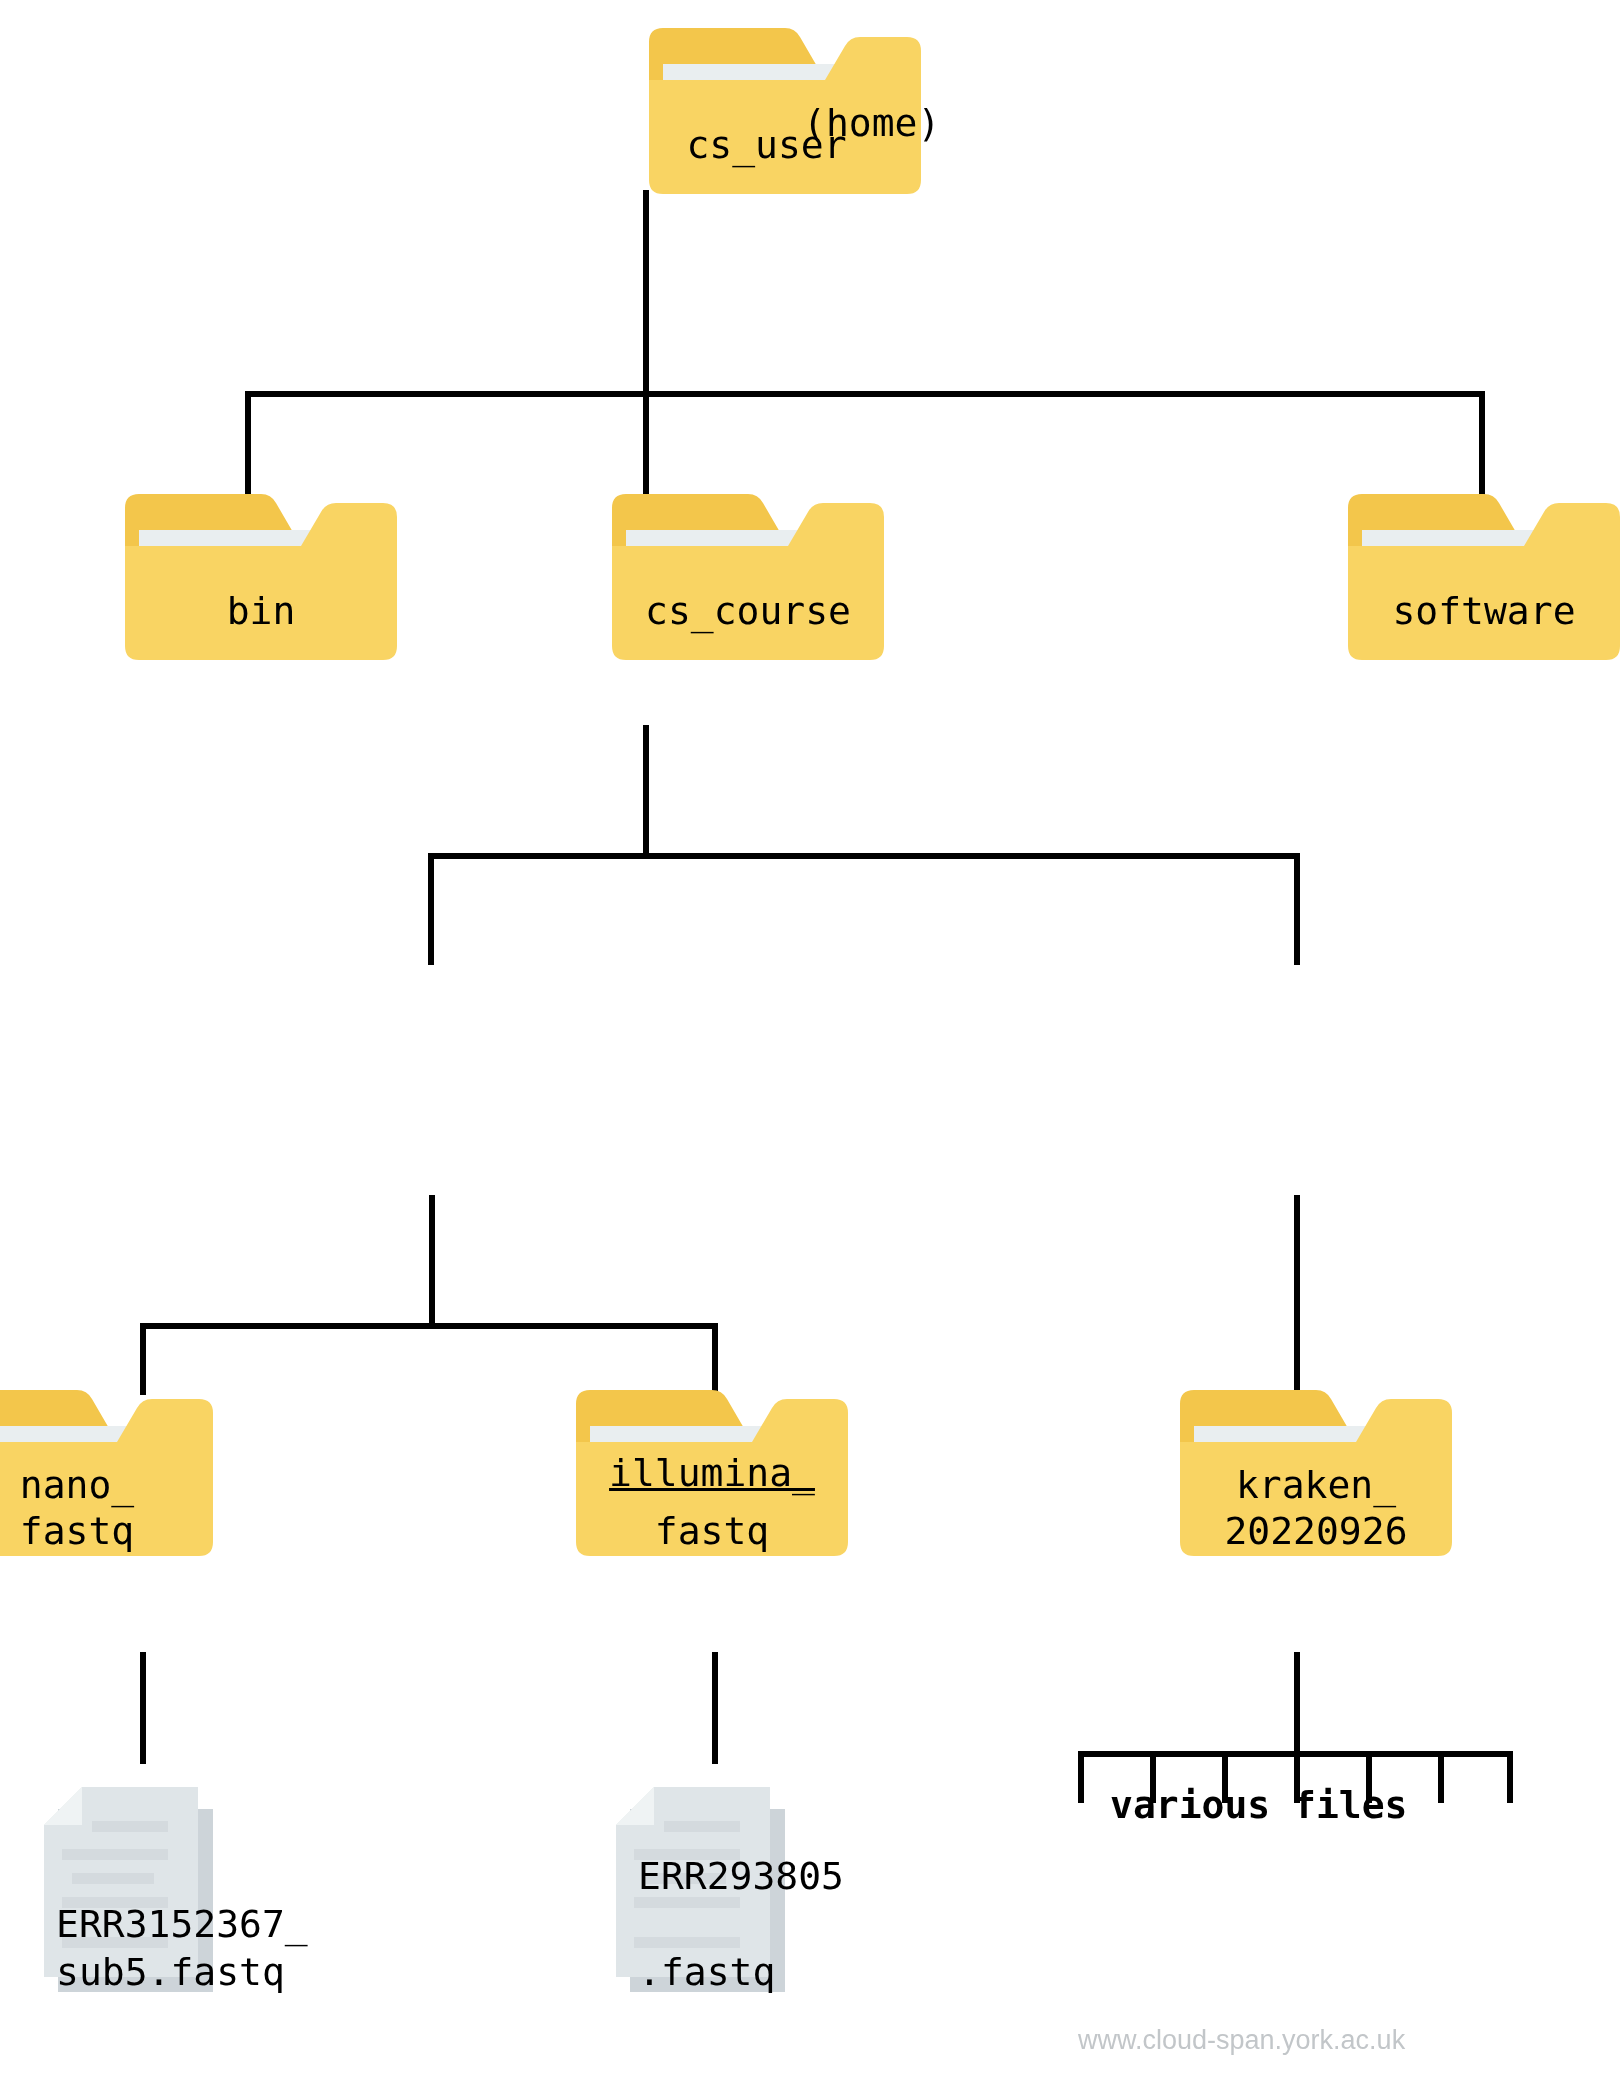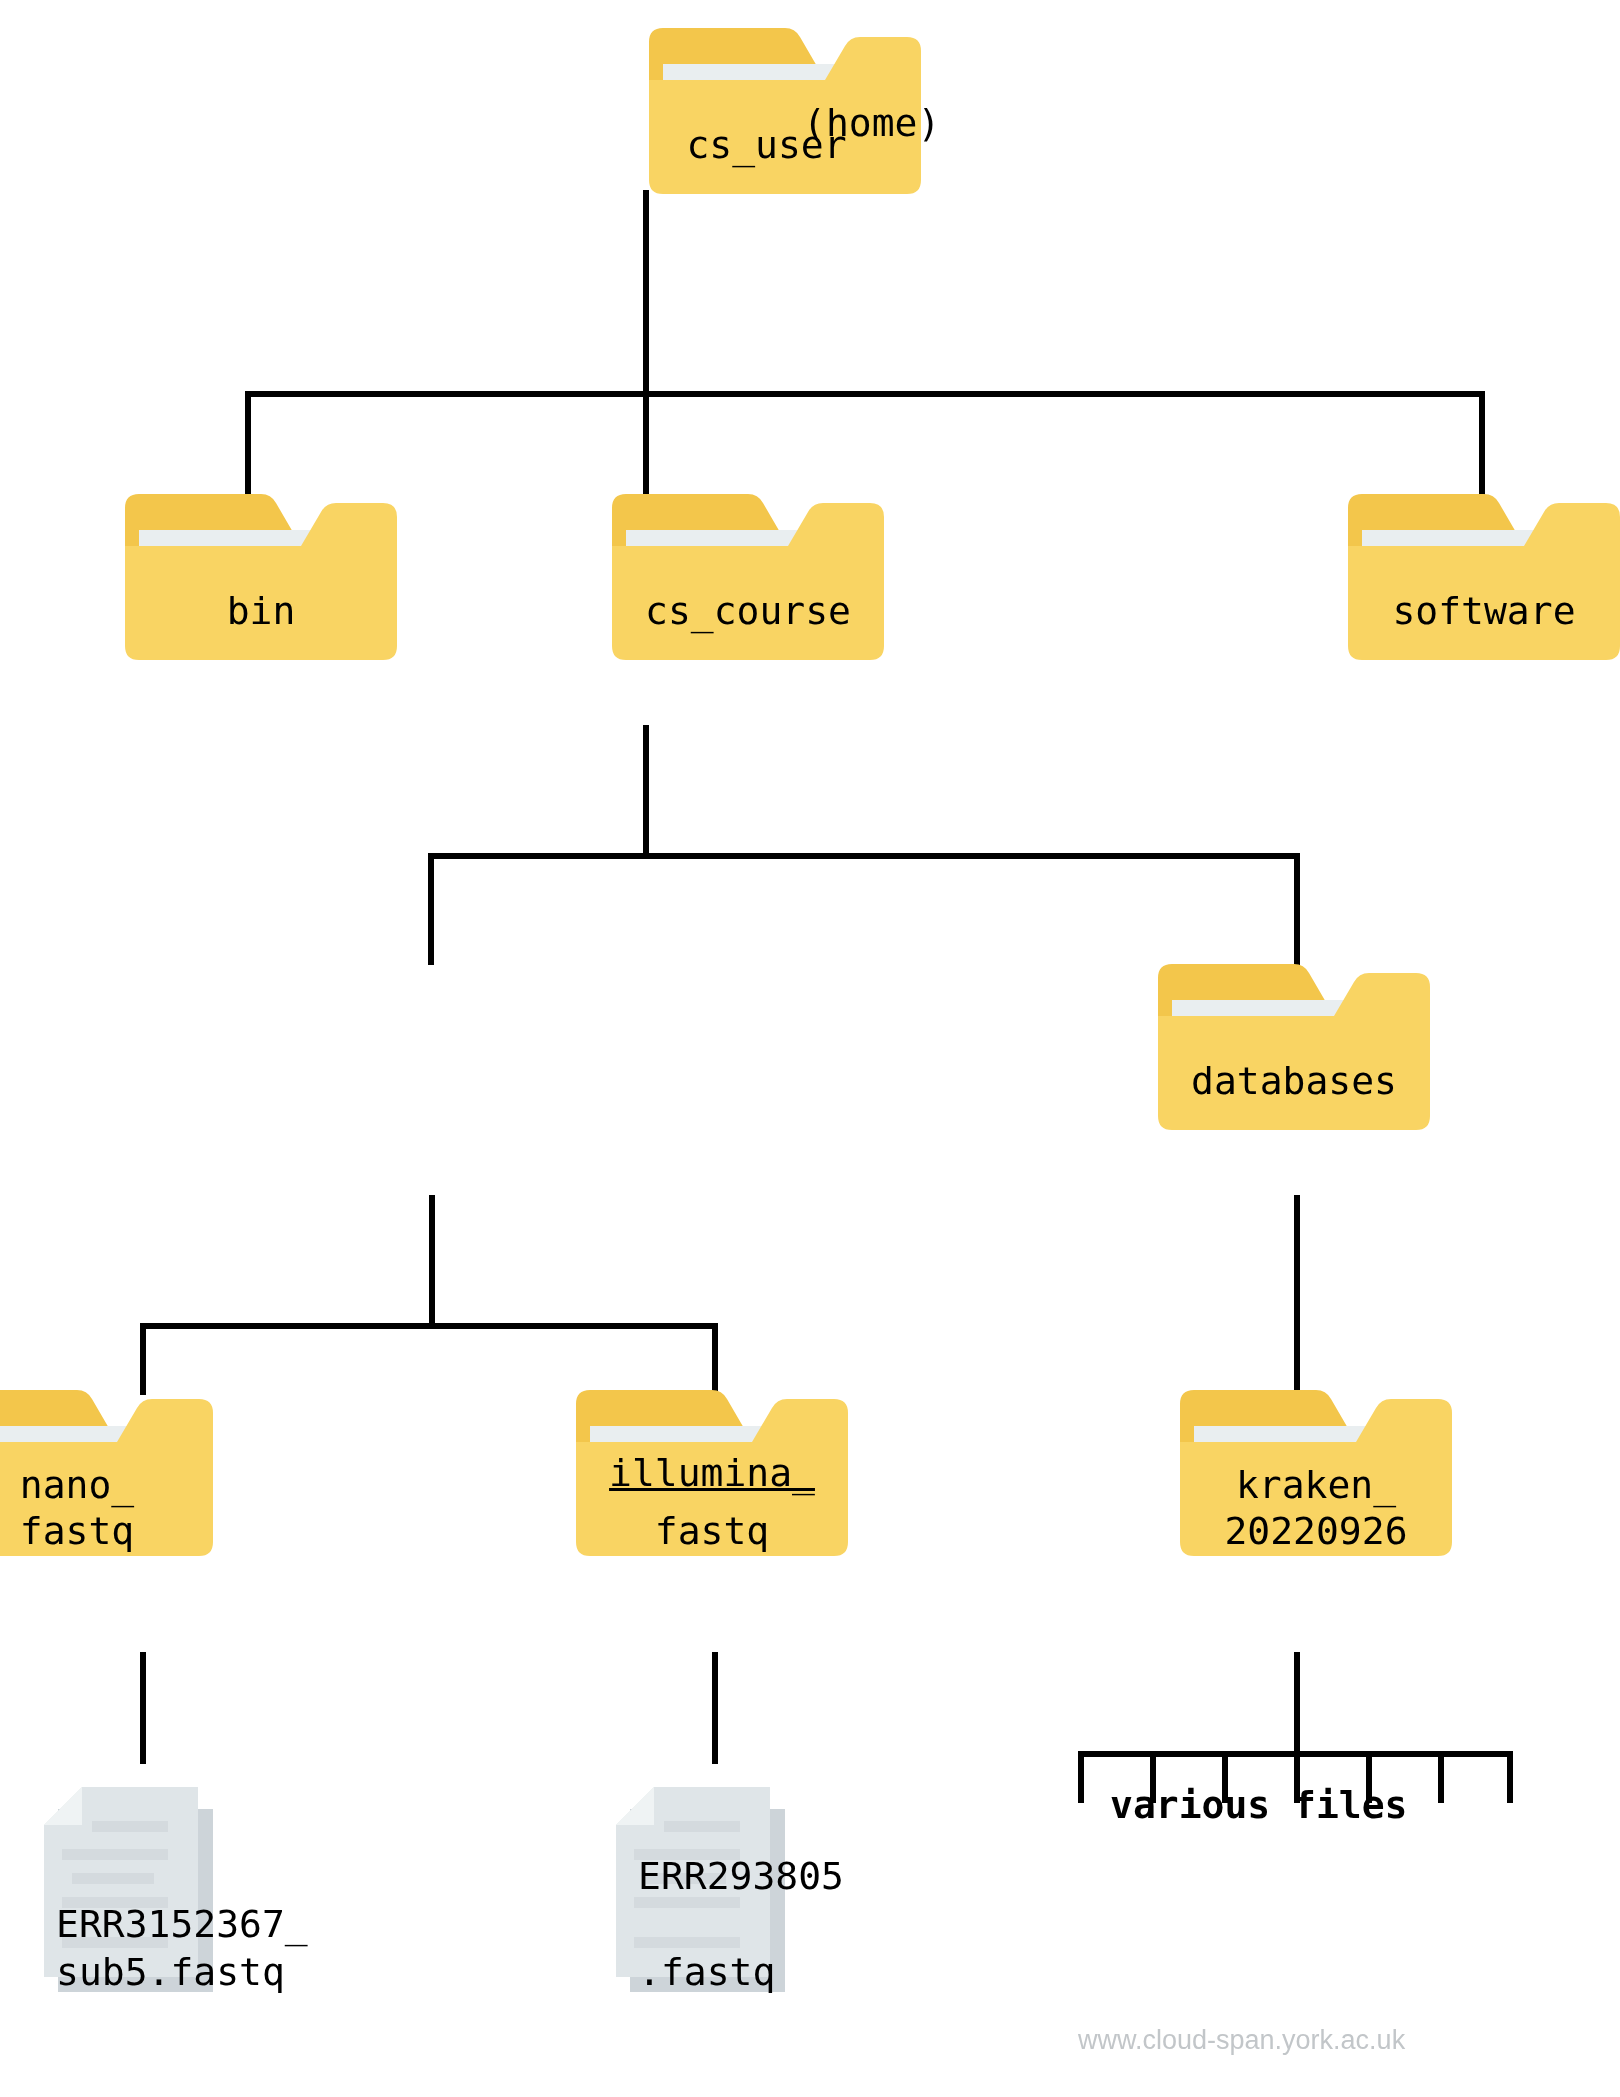--- a/index.html
+++ b/index.html
@@ -154,28 +154,20 @@
   <div class="folder" style="left:1348px; top:494px; width:272px; height:166px;">
     <svg viewBox="0 0 272 166" preserveAspectRatio="none" aria-hidden="true">
       <path d="M0 14 Q0 0 14 0 L136 0 Q146 0 151 9 L176 52 L0 52 Z" fill="#F3C64B"></path>
       <rect x="14" y="36" width="222" height="34" fill="#E9EEF0"></rect>
       <path d="M0 52 L176 52 L196 18 Q201 9 211 9 L258 9 Q272 9 272 23 L272 152 Q272 166 258 166 L14 166 Q0 166 0 152 Z" fill="#F9D463"></path>
     </svg>
     <div class="folder-label" style="top:94px;">software</div>
   </div>
 
 
-  <div class="folder" style="left:1158px; top:964px; width:272px; height:166px;">
-    <svg viewBox="0 0 272 166" preserveAspectRatio="none" aria-hidden="true">
-      <path d="M0 14 Q0 0 14 0 L136 0 Q146 0 151 9 L176 52 L0 52 Z" fill="#F3C64B"></path>
-      <rect x="14" y="36" width="222" height="34" fill="#E9EEF0"></rect>
-      <path d="M0 52 L176 52 L196 18 Q201 9 211 9 L258 9 Q272 9 272 23 L272 152 Q272 166 258 166 L14 166 Q0 166 0 152 Z" fill="#F9D463"></path>
-    </svg>
-    <div class="folder-label" style="top:94px;">databases</div>
-  </div>
 
   <div class="folder" style="left:-59px; top:1390px; width:272px; height:166px;">
     <svg viewBox="0 0 272 166" preserveAspectRatio="none" aria-hidden="true">
       <path d="M0 14 Q0 0 14 0 L136 0 Q146 0 151 9 L176 52 L0 52 Z" fill="#F3C64B"></path>
       <rect x="14" y="36" width="222" height="34" fill="#E9EEF0"></rect>
       <path d="M0 52 L176 52 L196 18 Q201 9 211 9 L258 9 Q272 9 272 23 L272 152 Q272 166 258 166 L14 166 Q0 166 0 152 Z" fill="#F9D463"></path>
     </svg>
     <div class="folder-label" style="top:72px;">nano_</div>
     <div class="folder-label" style="top:118px;">fastq</div>
   </div>

